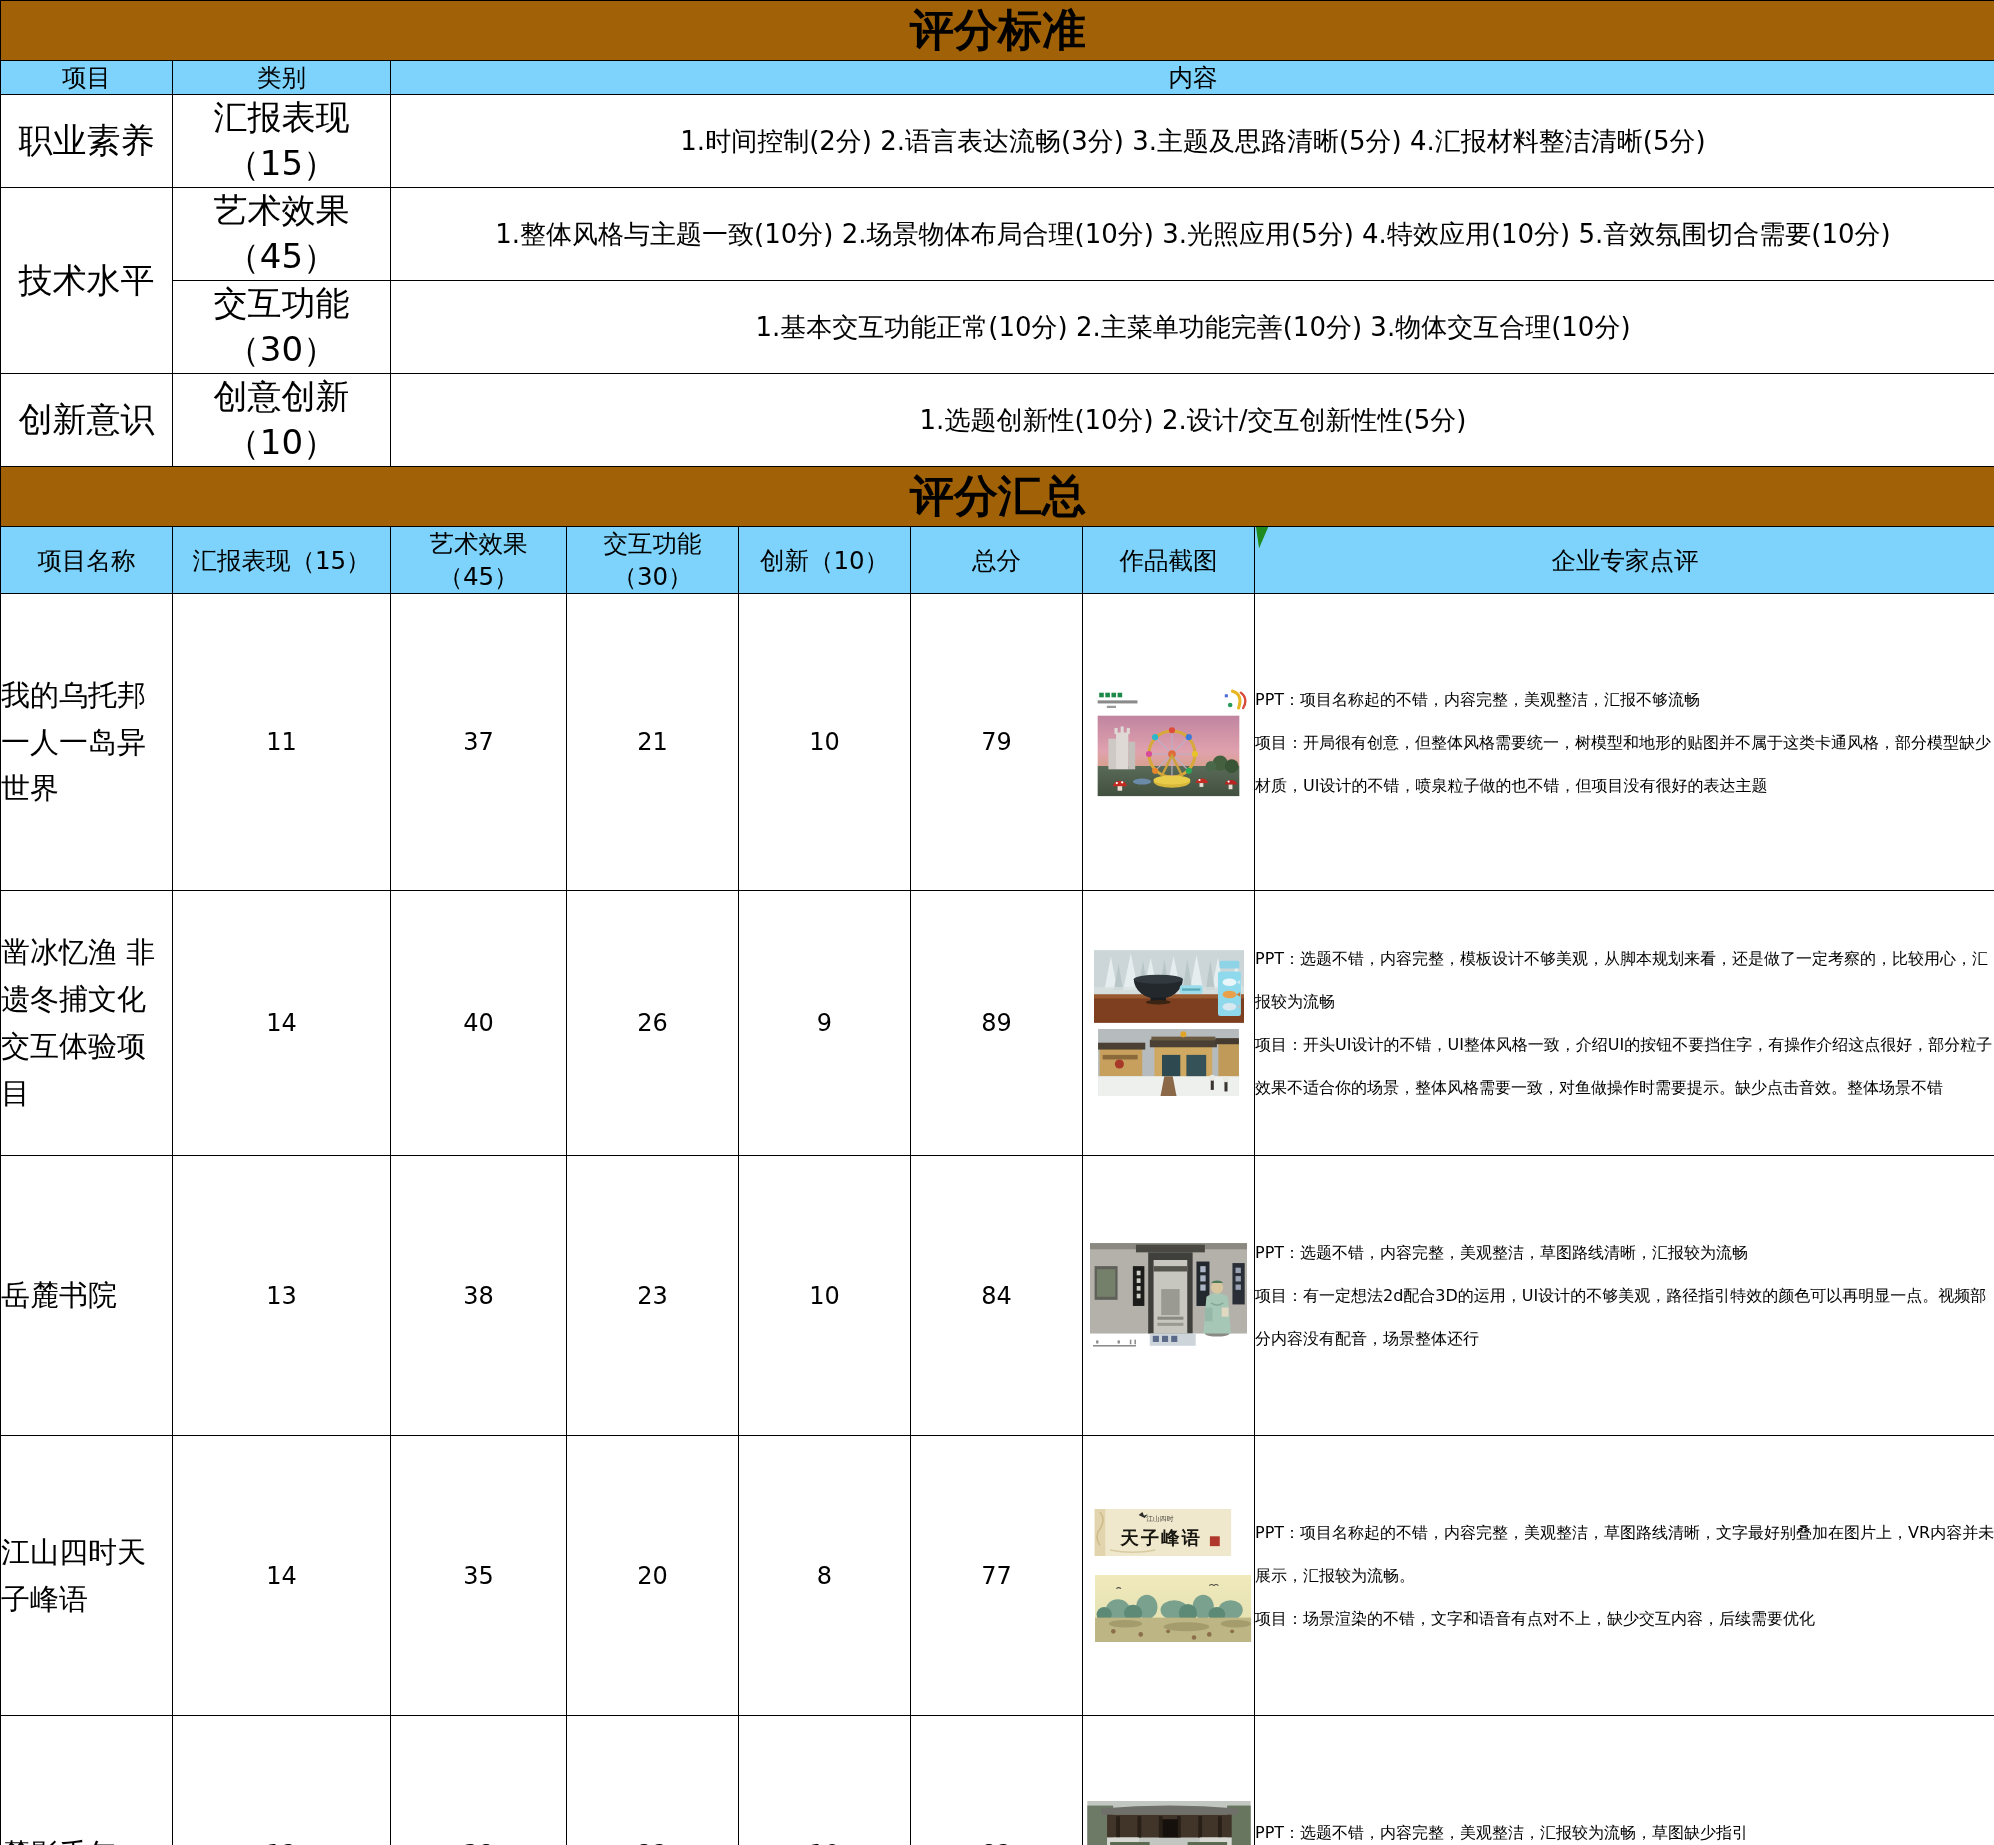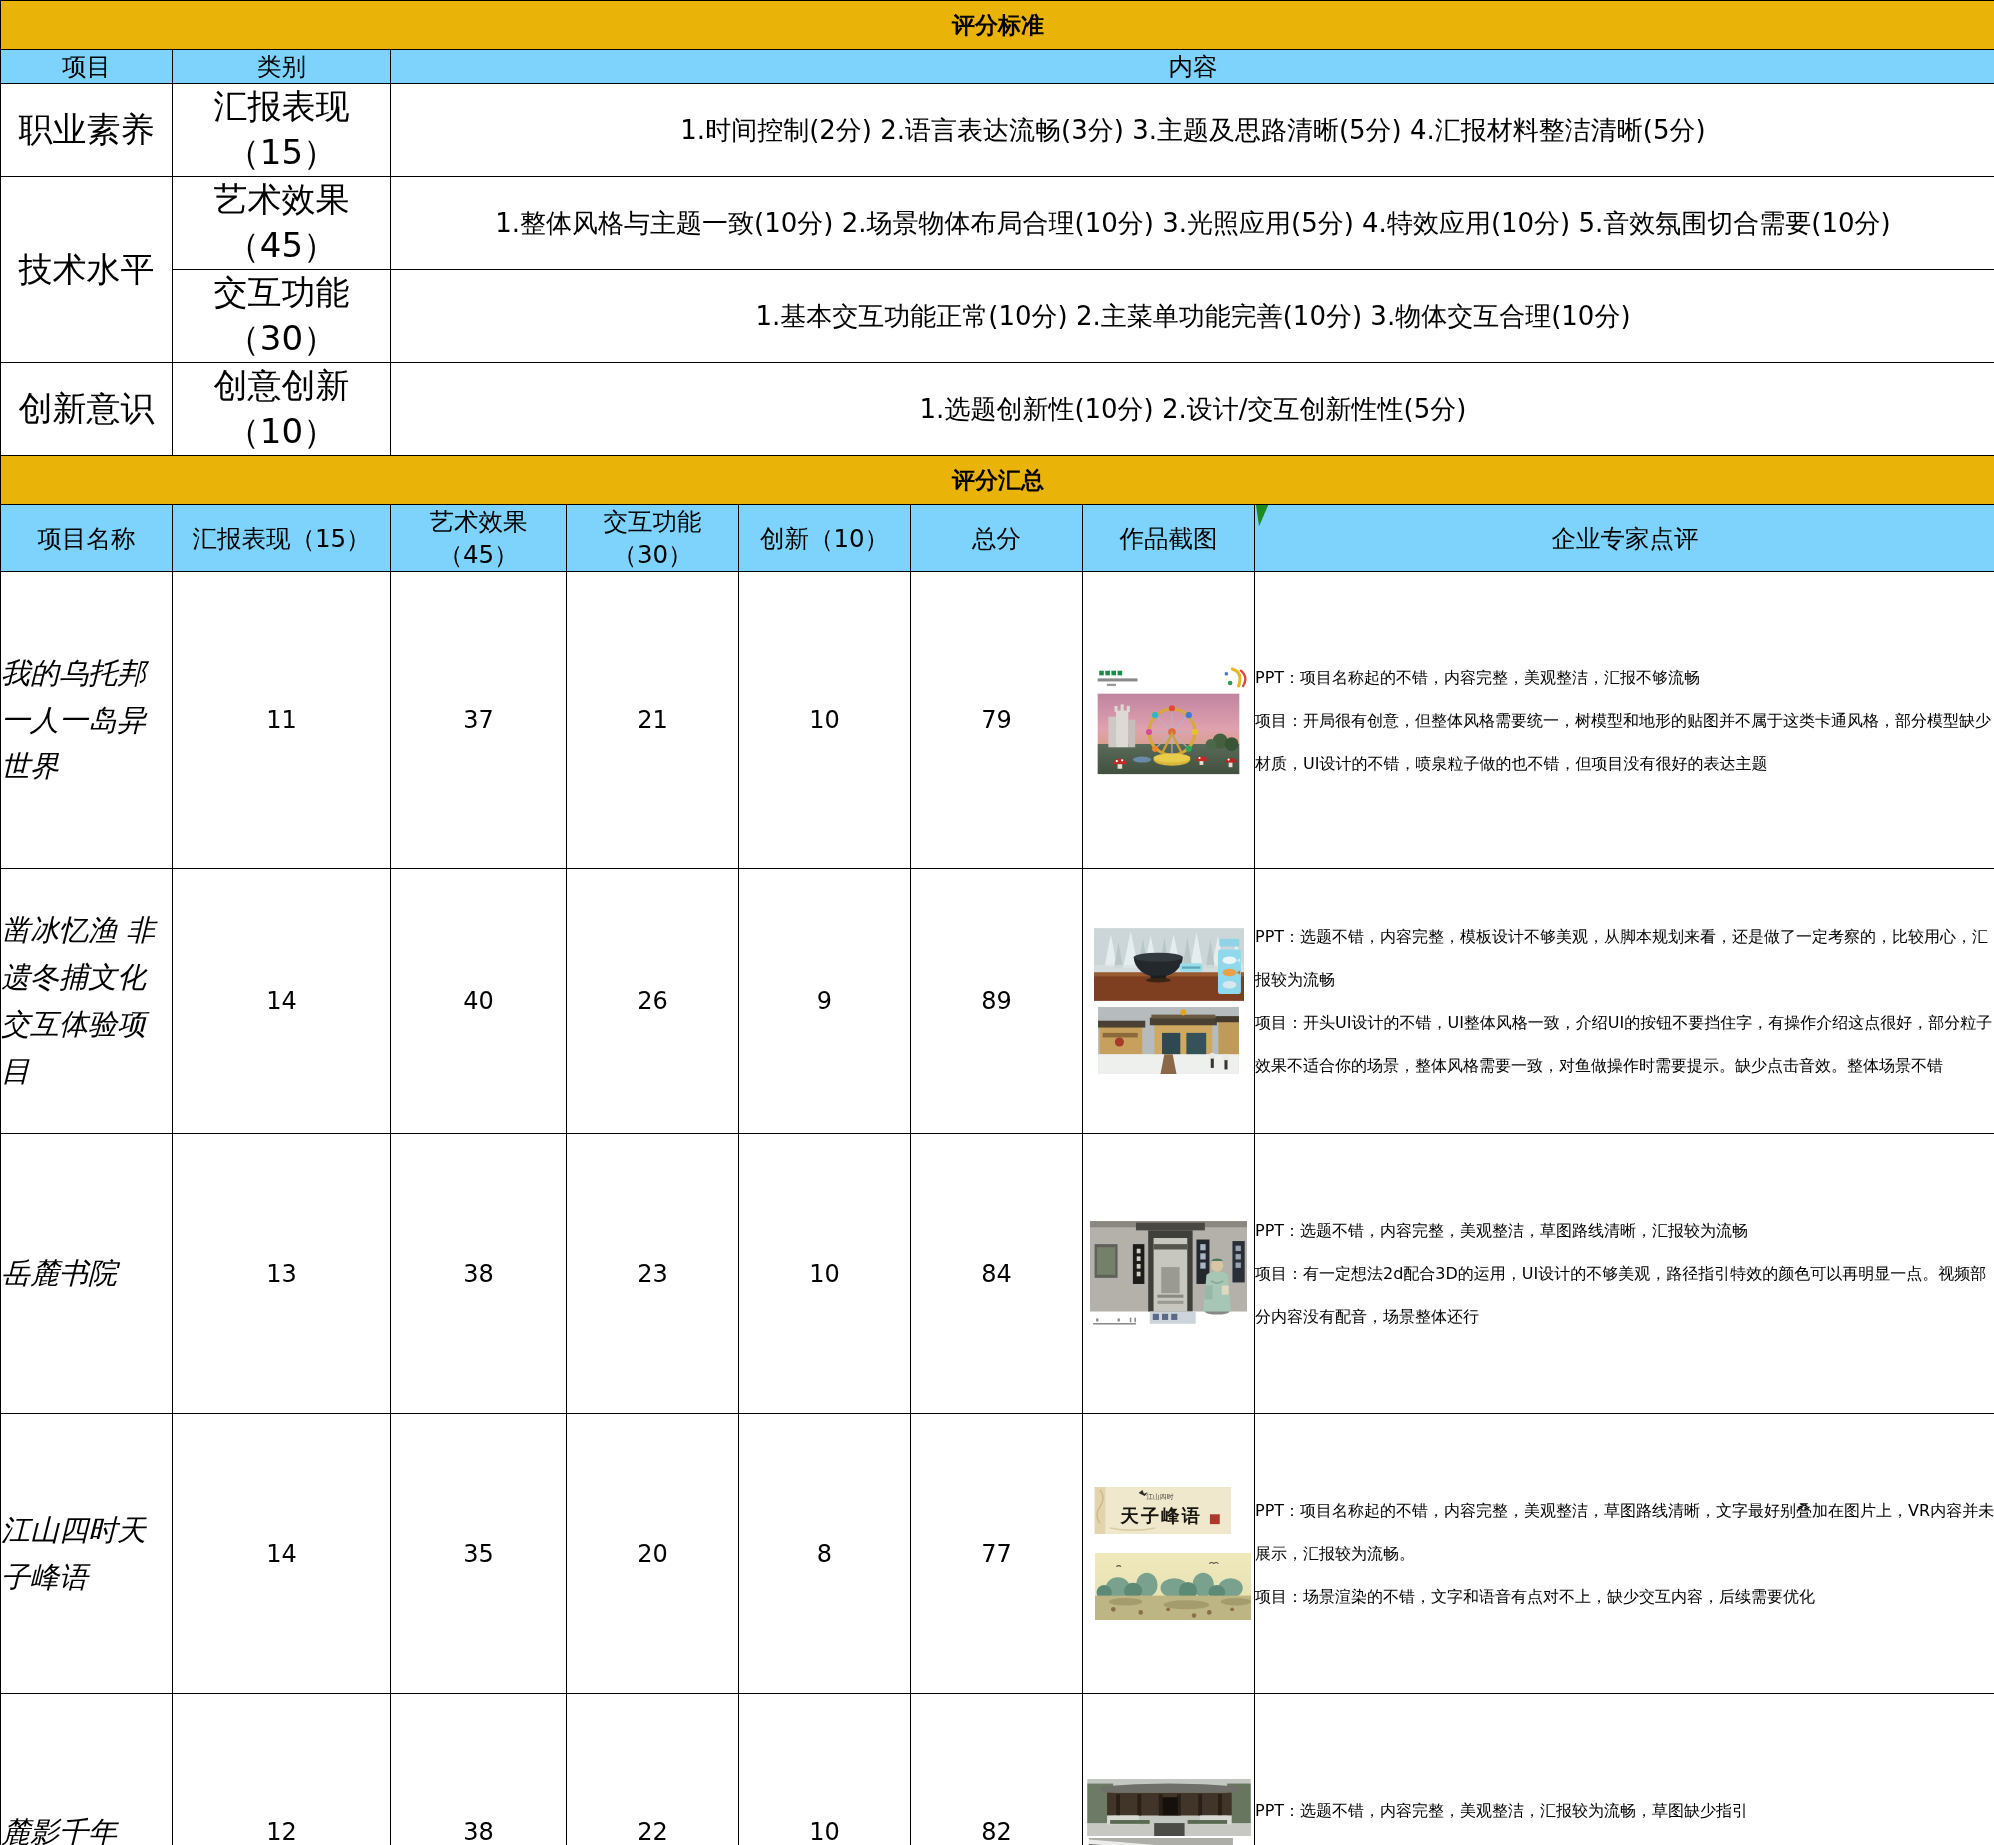--- a/index.html
+++ b/index.html
@@ -14,24 +14,24 @@
     table-layout:fixed;
     width:1995px;
   }
   table.sheet td {
     border:1.5px solid #000;
     padding:0;
     vertical-align:middle;
     overflow:hidden;
   }
   td.section-title {
-    background:#eab308;
+    background:#a16207;
     text-align:center;
     font-weight:bold;
-    font-size:23px;
+    font-size:44px;
     height:49px;
     border-bottom-width:2.3px;
   }
   td.head {
     background:#7dd3fc;
     text-align:center;
     font-size:24.5px;
   }
   tr.crit-head { height:34px; }
   tr.crit-r1 { height:63px; }
@@ -48,21 +48,20 @@
   td.c-content {
     text-align:center;
     font-size:26px;
     padding:0 12.2px 0 10.7px;
   }
   td.p-name {
     text-align:left;
     font-size:29px;
     line-height:1.62;
     padding:0 3.1px 0 6.1px;
-    font-style:italic;
   }
   td.score {
     text-align:center;
     font-size:24px;
   }
   td.comment {
     text-align:left;
     font-size:16px;
     line-height:43px;
     padding:0 15.3px 0 9.2px;

